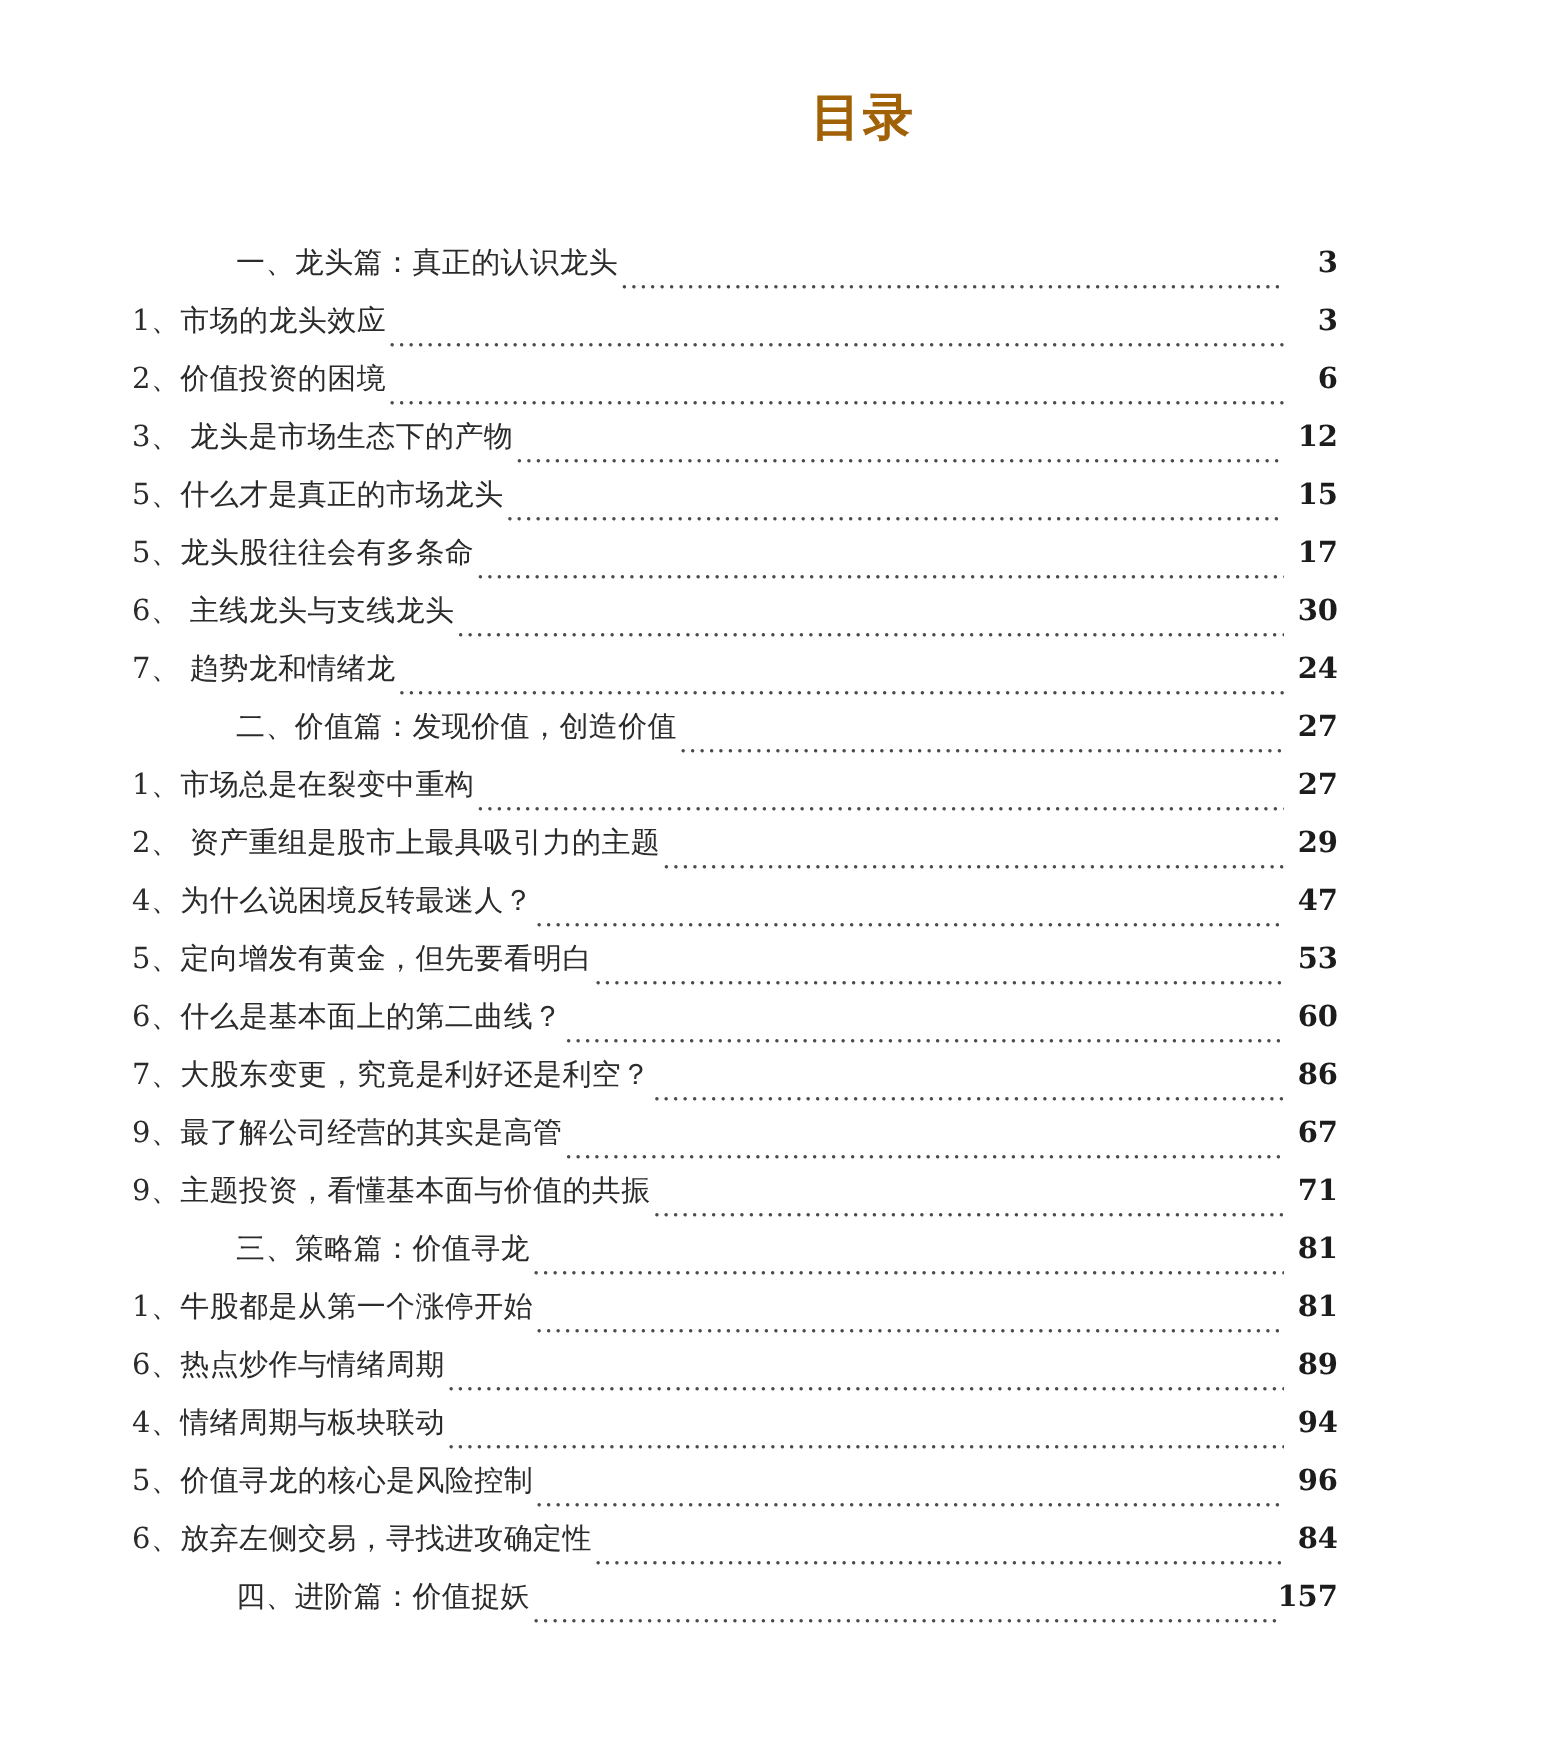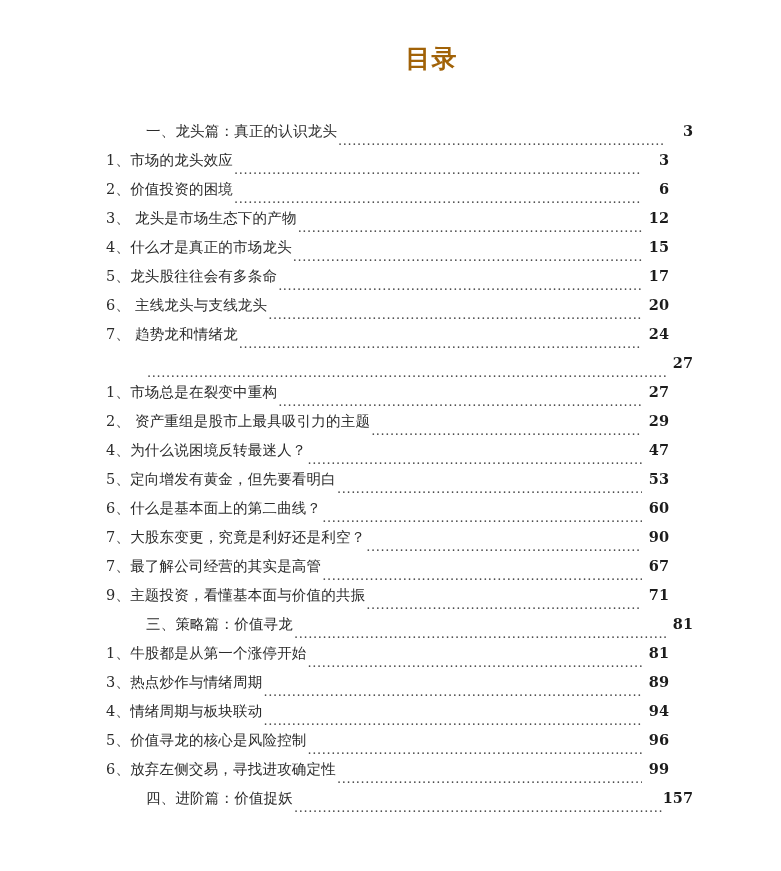--- a/index.html
+++ b/index.html
@@ -44,25 +44,24 @@
     display: flex;
     align-items: baseline;
     height: 29px;
     font-size: 14.5px;
     color: #2b2b2b;
     font-family: "DejaVu Serif", "Liberation Serif", serif;
     white-space: nowrap;
   }
   .toc-entry.level-1 {
     padding-left: 118px;
-    padding-right: 88px;
-    margin-left: 28px;
+    padding-right: 112px;
   }
   .toc-entry.level-2 {
-    padding-left: 106px;
+    padding-left: 66px;
     padding-right: 112px;
   }
   .entry-label {
     flex: 0 0 auto;
     letter-spacing: 0.2px;
   }
   .entry-leader {
     flex: 1 1 auto;
     overflow: hidden;
     margin: 0 1px;
@@ -113,40 +112,41 @@
         <span class="entry-label">2、价值投资的困境</span>
         <span class="entry-leader"></span>
         <span class="entry-page">6</span>
       </div>
       <div class="toc-entry level-2">
         <span class="entry-label">3、 龙头是市场生态下的产物</span>
         <span class="entry-leader"></span>
         <span class="entry-page">12</span>
       </div>
       <div class="toc-entry level-2">
-        <span class="entry-label">4、什么才是真正的市场龙头</span>
+        <span class="entry-label">5、什么才是真正的市场龙头</span>
         <span class="entry-leader"></span>
         <span class="entry-page">15</span>
       </div>
       <div class="toc-entry level-2">
         <span class="entry-label">5、龙头股往往会有多条命</span>
         <span class="entry-leader"></span>
         <span class="entry-page">17</span>
       </div>
       <div class="toc-entry level-2">
         <span class="entry-label">6、 主线龙头与支线龙头</span>
         <span class="entry-leader"></span>
-        <span class="entry-page">20</span>
+        <span class="entry-page">30</span>
       </div>
       <div class="toc-entry level-2">
         <span class="entry-label">7、 趋势龙和情绪龙</span>
         <span class="entry-leader"></span>
         <span class="entry-page">24</span>
       </div>
       <div class="toc-entry level-1">
+        <span class="entry-label">二、价值篇：发现价值，创造价值</span>
         <span class="entry-leader"></span>
         <span class="entry-page">27</span>
       </div>
       <div class="toc-entry level-2">
         <span class="entry-label">1、市场总是在裂变中重构</span>
         <span class="entry-leader"></span>
         <span class="entry-page">27</span>
       </div>
       <div class="toc-entry level-2">
         <span class="entry-label">2、 资产重组是股市上最具吸引力的主题</span>
@@ -164,61 +164,61 @@
         <span class="entry-page">53</span>
       </div>
       <div class="toc-entry level-2">
         <span class="entry-label">6、什么是基本面上的第二曲线？</span>
         <span class="entry-leader"></span>
         <span class="entry-page">60</span>
       </div>
       <div class="toc-entry level-2">
         <span class="entry-label">7、大股东变更，究竟是利好还是利空？</span>
         <span class="entry-leader"></span>
-        <span class="entry-page">90</span>
-      </div>
-      <div class="toc-entry level-2">
-        <span class="entry-label">7、最了解公司经营的其实是高管</span>
+        <span class="entry-page">86</span>
+      </div>
+      <div class="toc-entry level-2">
+        <span class="entry-label">9、最了解公司经营的其实是高管</span>
         <span class="entry-leader"></span>
         <span class="entry-page">67</span>
       </div>
       <div class="toc-entry level-2">
         <span class="entry-label">9、主题投资，看懂基本面与价值的共振</span>
         <span class="entry-leader"></span>
         <span class="entry-page">71</span>
       </div>
       <div class="toc-entry level-1">
         <span class="entry-label">三、策略篇：价值寻龙</span>
         <span class="entry-leader"></span>
         <span class="entry-page">81</span>
       </div>
       <div class="toc-entry level-2">
         <span class="entry-label">1、牛股都是从第一个涨停开始</span>
         <span class="entry-leader"></span>
         <span class="entry-page">81</span>
       </div>
       <div class="toc-entry level-2">
-        <span class="entry-label">3、热点炒作与情绪周期</span>
+        <span class="entry-label">6、热点炒作与情绪周期</span>
         <span class="entry-leader"></span>
         <span class="entry-page">89</span>
       </div>
       <div class="toc-entry level-2">
         <span class="entry-label">4、情绪周期与板块联动</span>
         <span class="entry-leader"></span>
         <span class="entry-page">94</span>
       </div>
       <div class="toc-entry level-2">
         <span class="entry-label">5、价值寻龙的核心是风险控制</span>
         <span class="entry-leader"></span>
         <span class="entry-page">96</span>
       </div>
       <div class="toc-entry level-2">
         <span class="entry-label">6、放弃左侧交易，寻找进攻确定性</span>
         <span class="entry-leader"></span>
-        <span class="entry-page">99</span>
+        <span class="entry-page">84</span>
       </div>
       <div class="toc-entry level-1">
         <span class="entry-label">四、进阶篇：价值捉妖</span>
         <span class="entry-leader"></span>
         <span class="entry-page">157</span>
       </div>
     </div>
 
 </div>
 

